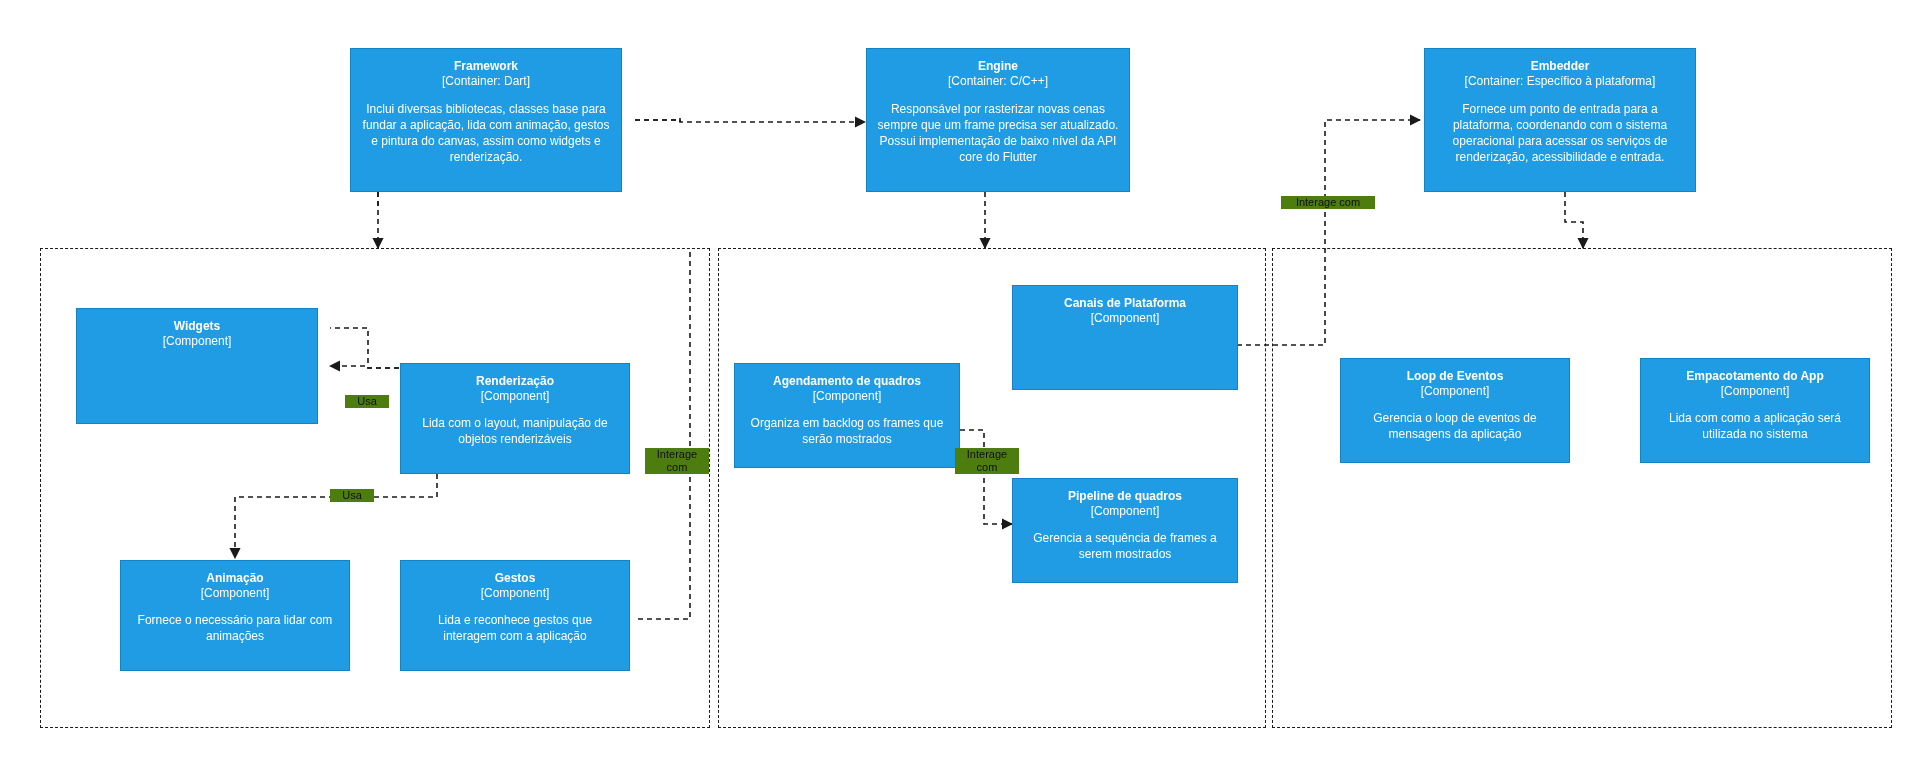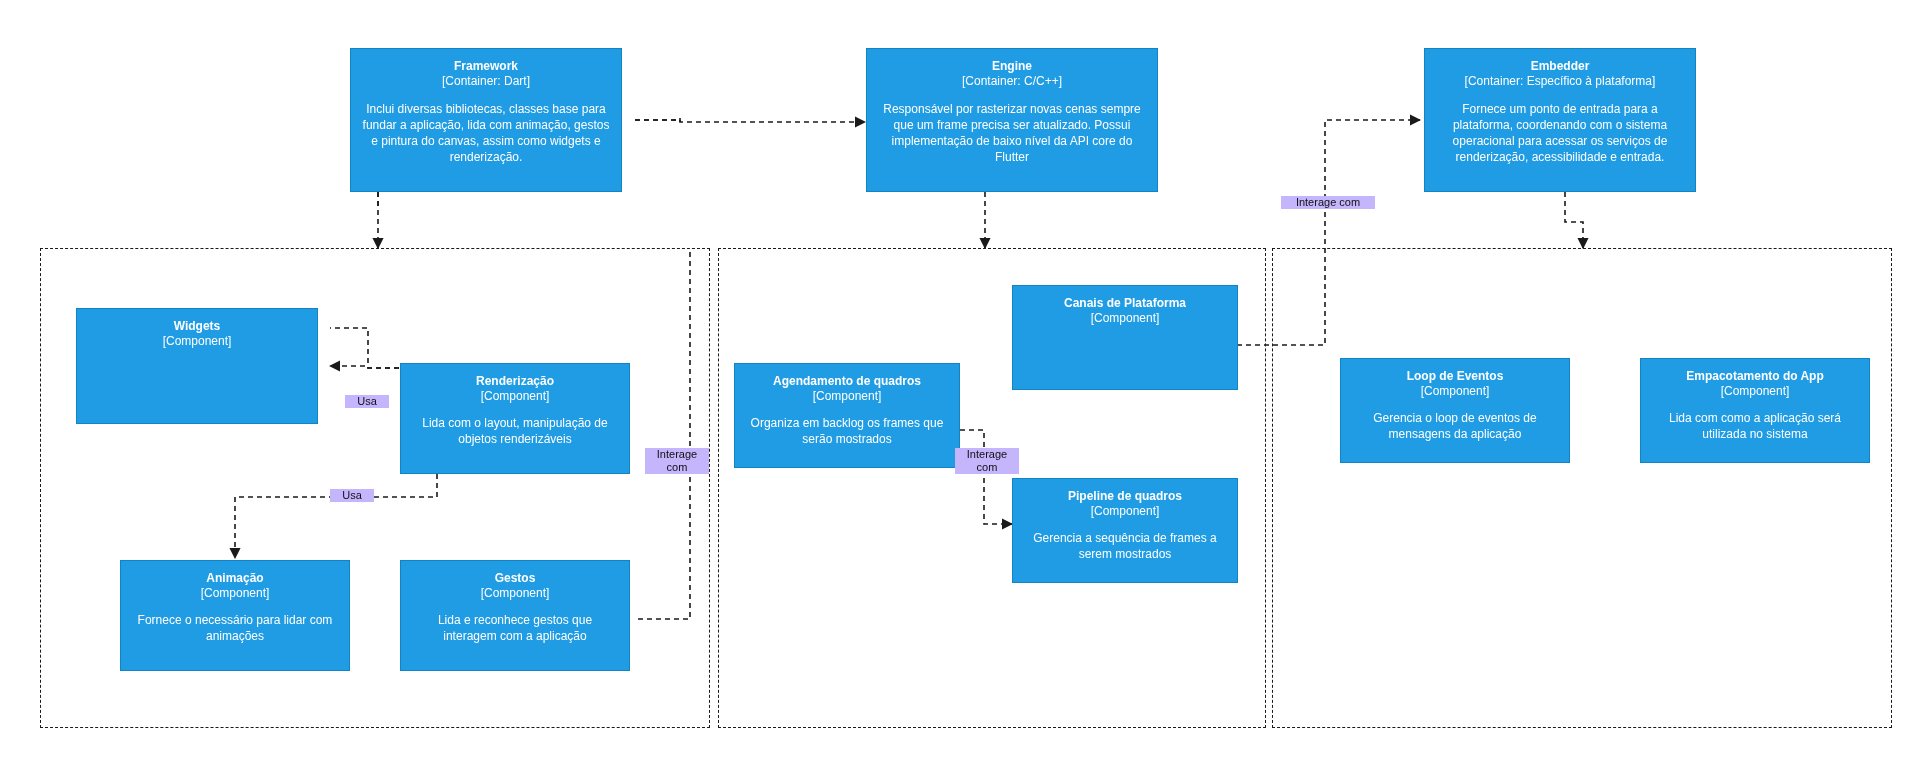--- a/index.html
+++ b/index.html
@@ -8,21 +8,21 @@
   #wires{position:absolute;left:0;top:0;width:1932px;height:772px;}
   .group-box{position:absolute;border:1.6px dashed #1a1a1a;background:transparent;box-sizing:border-box;}
   .node{position:absolute;background:#1f9ce4;border:1px solid #1283c3;box-sizing:border-box;
         display:flex;flex-direction:column;align-items:center;justify-content:flex-start;
         color:#ffffff;text-align:center;padding:10px 9px 8px 9px;overflow:hidden;}
   .node .n-title{font-size:12px;font-weight:bold;line-height:1.22;}
   .node .n-tech{font-size:12px;font-weight:normal;line-height:1.22;}
   .node .n-desc{font-size:12px;font-weight:normal;line-height:1.33;margin-top:13px;}
   .node.tall .n-desc{margin-top:14px;}
   .edge-label{position:absolute;font-size:11px;color:#111111;line-height:1.18;
-              text-align:center;white-space:pre-line;background:#c4b5fd;padding:0 2px;}
+              text-align:center;white-space:pre-line;background:#4d7c0f;padding:0 2px;}
 </style>
 </head>
 <body>
 
 <div id="stage">
 
   <svg id="wires" viewBox="0 0 1932 772" xmlns="http://www.w3.org/2000/svg">
     <defs>
       <marker id="arrow" viewBox="0 0 10 10" refX="9" refY="5" markerWidth="7" markerHeight="7" orient="auto-start-reverse">
         <path d="M 0 0 L 10 5 L 0 10 z" fill="#1a1a1a"></path>
@@ -59,21 +59,21 @@
   <div class="group-box" style="left:40px;top:248px;width:670px;height:480px;"></div>
   <div class="group-box" style="left:718px;top:248px;width:548px;height:480px;"></div>
   <div class="group-box" style="left:1272px;top:248px;width:620px;height:480px;"></div>
 
   <div class="node tall" style="left:350px;top:48px;width:272px;height:144px;">
     <div class="n-title">Framework</div>
     <div class="n-tech">[Container: Dart]</div>
     <div class="n-desc">Inclui diversas bibliotecas, classes base para fundar a aplicação, lida com animação, gestos e pintura do canvas, assim como widgets e renderização.</div>
   </div>
 
-  <div class="node tall" style="left:866px;top:48px;width:292px;height:144px;">
+  <div class="node tall" style="left:866px;top:48px;width:264px;height:144px;">
     <div class="n-title">Engine</div>
     <div class="n-tech">[Container: C/C++]</div>
     <div class="n-desc">Responsável por rasterizar novas cenas sempre que um frame precisa ser atualizado. Possui implementação de baixo nível da API core do Flutter</div>
   </div>
 
   <div class="node tall" style="left:1424px;top:48px;width:272px;height:144px;">
     <div class="n-title">Embedder</div>
     <div class="n-tech">[Container: Específico à plataforma]</div>
     <div class="n-desc">Fornece um ponto de entrada para a plataforma, coordenando com o sistema operacional para acessar os serviços de renderização, acessibilidade e entrada.</div>
   </div>

